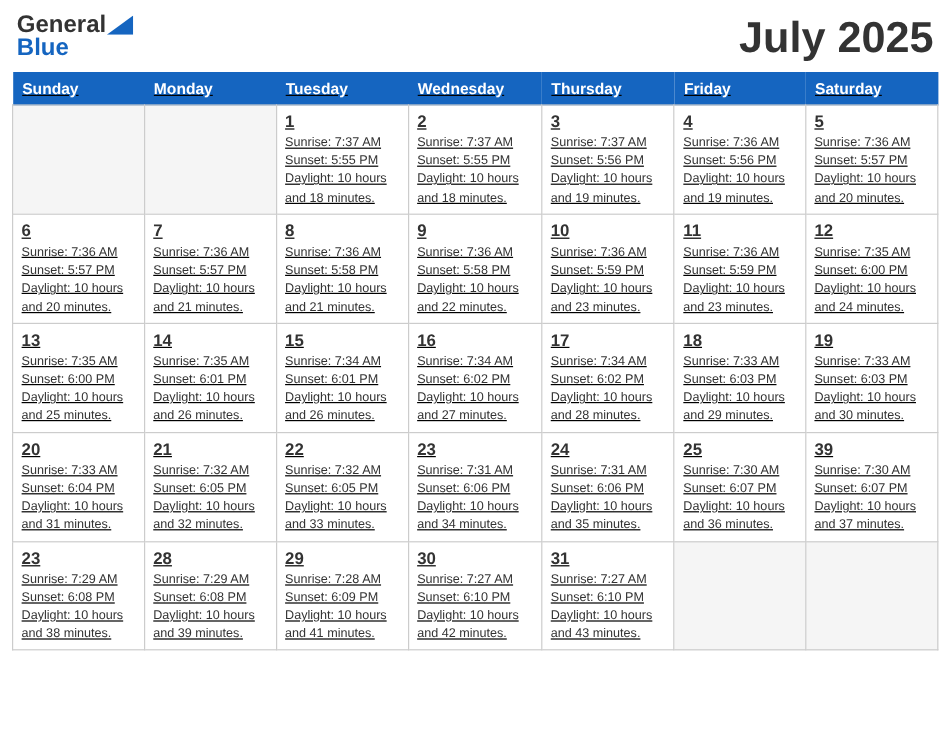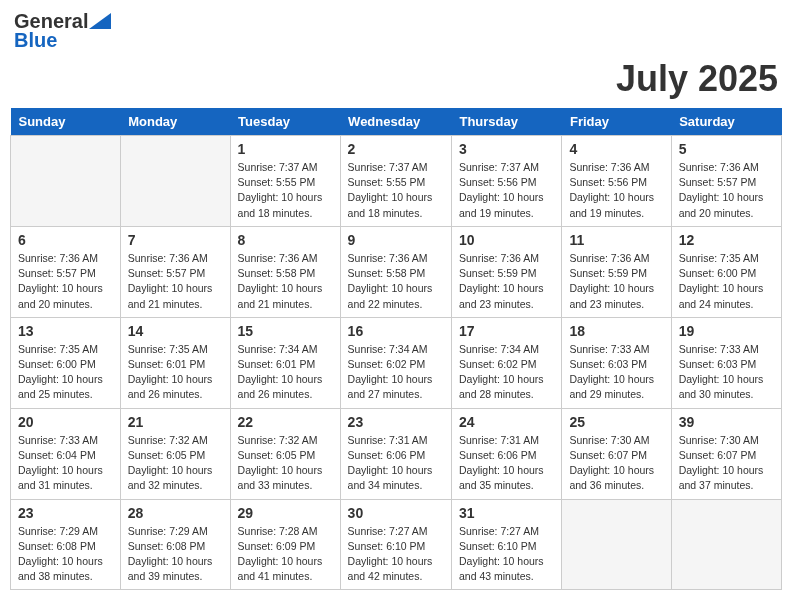--- a/index.html
+++ b/index.html
@@ -21,34 +21,34 @@
       display: flex;
       flex-direction: column;
       align-items: flex-start;
     }
     .logo-text {
       display: flex;
       align-items: center;
     }
     .title-section {
       text-align: right;
-      margin-top: 48px;
     }
     .month-year {
       font-size: 36px;
       font-weight: bold;
       color: #333;
     }
     .location {
       font-size: 16px;
       color: #555;
     }
     table {
       width: 100%;
       border-collapse: collapse;
+      text-decoration: underline;
     }
     th {
       background-color: #1565c0;
       color: white;
       padding: 6px 8px;
       text-align: left;
       font-size: 13px;
       font-weight: bold;
     }
     td {

